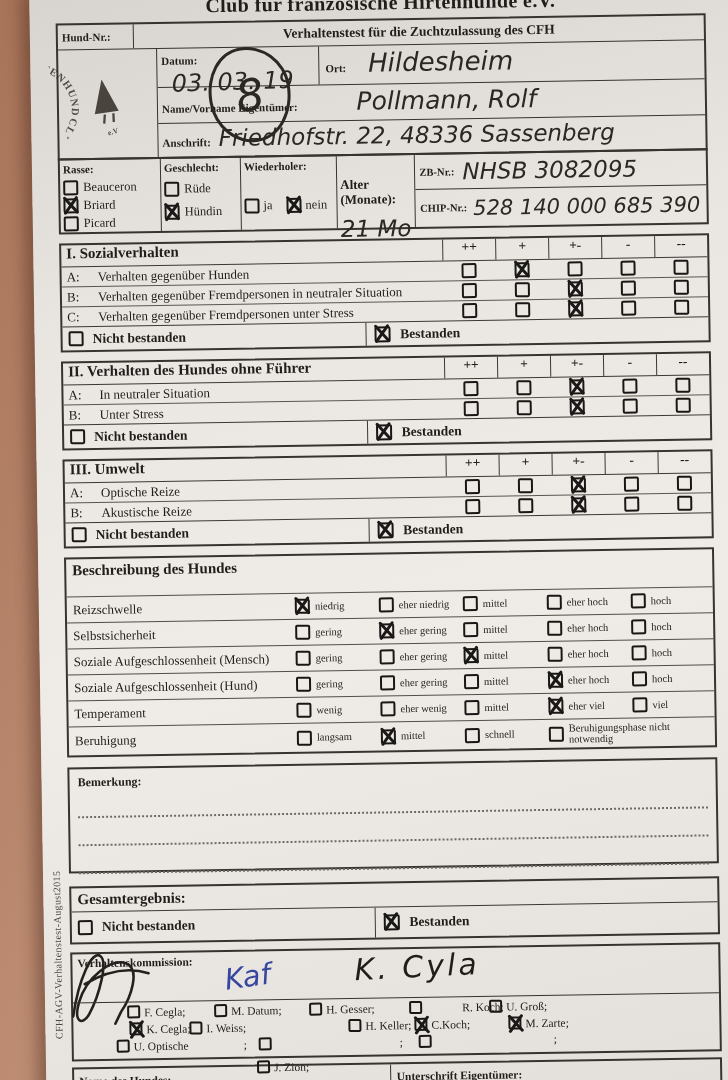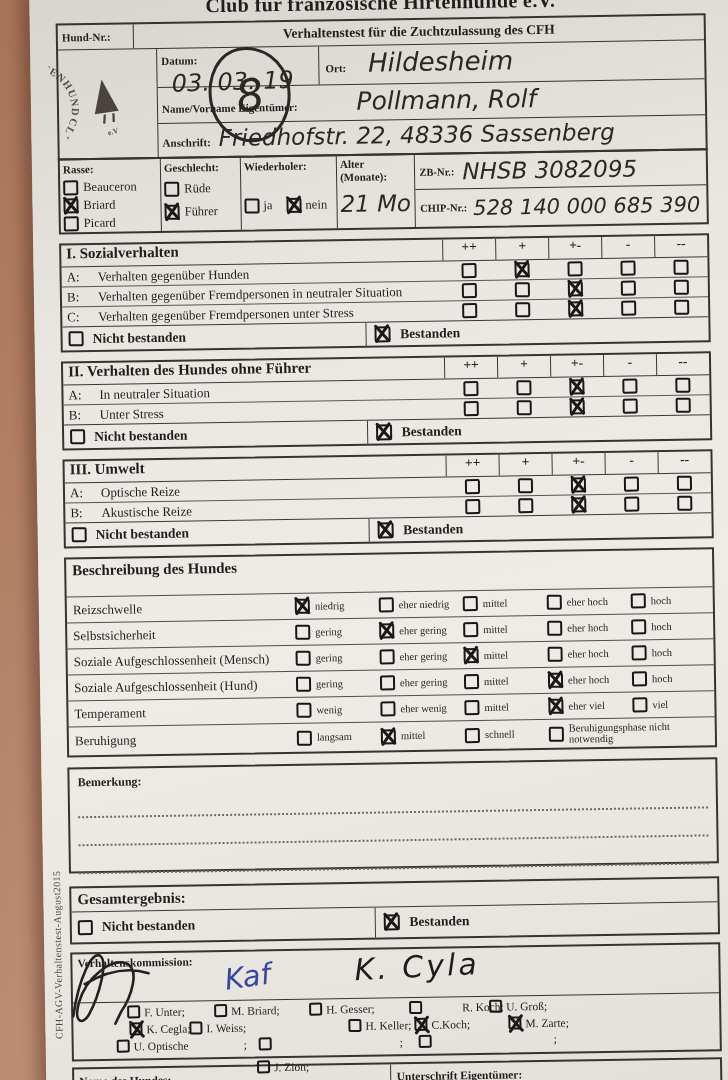--- a/index.html
+++ b/index.html
@@ -159,34 +159,34 @@
           </div>
       </div>
       <div class="attr-cell" style="flex:0 0 80px;">
         <span class="lbl">Geschlecht:</span>
         <div class="opt-line" style="margin-top:6px;">
             <span class="cb"></span>
             <span>Rüde</span>
           </div>
         <div class="opt-line" style="margin-top:8px;">
             <span class="cb checked"></span>
-            <span>Führer</span>
+            <span>Hündin</span>
           </div>
       </div>
       <div class="attr-cell" style="flex:0 0 96px;">
         <span class="lbl">Wiederholer:</span>
         <div class="opt-line" style="margin-top:24px;gap:4px;">
           <span class="cb"></span>
             <span>ja</span>
           <span class="cb checked" style="margin-left:10px;"></span>
             <span>nein</span>
         </div>
       </div>
       <div class="attr-cell" style="flex:0 0 64px;">
-        <span class="lbl" style="font-size:11px;display:block;width:46px;line-height:1.15;">Alter (Monate):</span>
+        <span class="lbl" style="font-size:13px;display:block;width:46px;line-height:1.15;margin-top:20px;">Alter (Monate):</span>
         <div class="hand" style="font-size:23px;margin-top:8px;">21 Mo</div>
       </div>
       <div class="attr-cell zbchip" style="flex:1;padding:0;">
         <div class="zrow">
           <span class="lbl">ZB-Nr.:</span>
           <span class="hand" style="font-size:23px;margin-left:8px;">NHSB 3082095</span>
         </div>
         <div class="zrow">
           <span class="lbl">CHIP-Nr.:</span>
           <span class="hand" style="font-size:21px;margin-left:6px;">528 140 000 685 390</span>
@@ -574,25 +574,25 @@
         <div class="kom-label">Verhaltenskommission:</div>
         <svg width="160" height="84" viewBox="0 0 160 84" style="position:absolute;left:-8px;top:-10px;overflow:visible;">
           <path d="M8,72 C14,34 28,6 36,12 C44,18 34,52 24,70 C17,82 8,78 14,58 C22,32 48,14 62,20 C76,26 66,54 56,68 L50,80 M20,40 C44,26 66,24 84,30" fill="none" stroke="#23201d" stroke-width="2.6" stroke-linecap="round"></path>
         </svg>
         <span class="sig" style="left:152px;top:8px;font-size:29px;color:#37479f;transform:rotate(-7deg);">Kaf</span>
         <span class="sig" style="left:282px;top:0px;font-size:30px;color:#1f1c19;transform:rotate(-2deg);letter-spacing:3px;">K. Cyla</span>
       </div>
       <div class="kom-names">
         <span class="kmember" style="left:54px;top:3px;">
             <span class="cb sm"></span>
-            <span>F. Unter;</span>
+            <span>F. Cegla;</span>
           </span>
         <span class="kmember" style="left:141px;top:3px;">
             <span class="cb sm"></span>
-            <span>M. Briard;</span>
+            <span>M. Datum;</span>
           </span>
         <span class="kmember" style="left:236px;top:3px;">
             <span class="cb sm"></span>
             <span>H. Gesser;</span>
           </span>
         <span class="kmember" style="left:336px;top:3px;gap:40px;">
             <span class="cb sm"></span>
             <span>R. Koch;</span>
           </span>
         <span class="kmember" style="left:416px;top:3px;">

